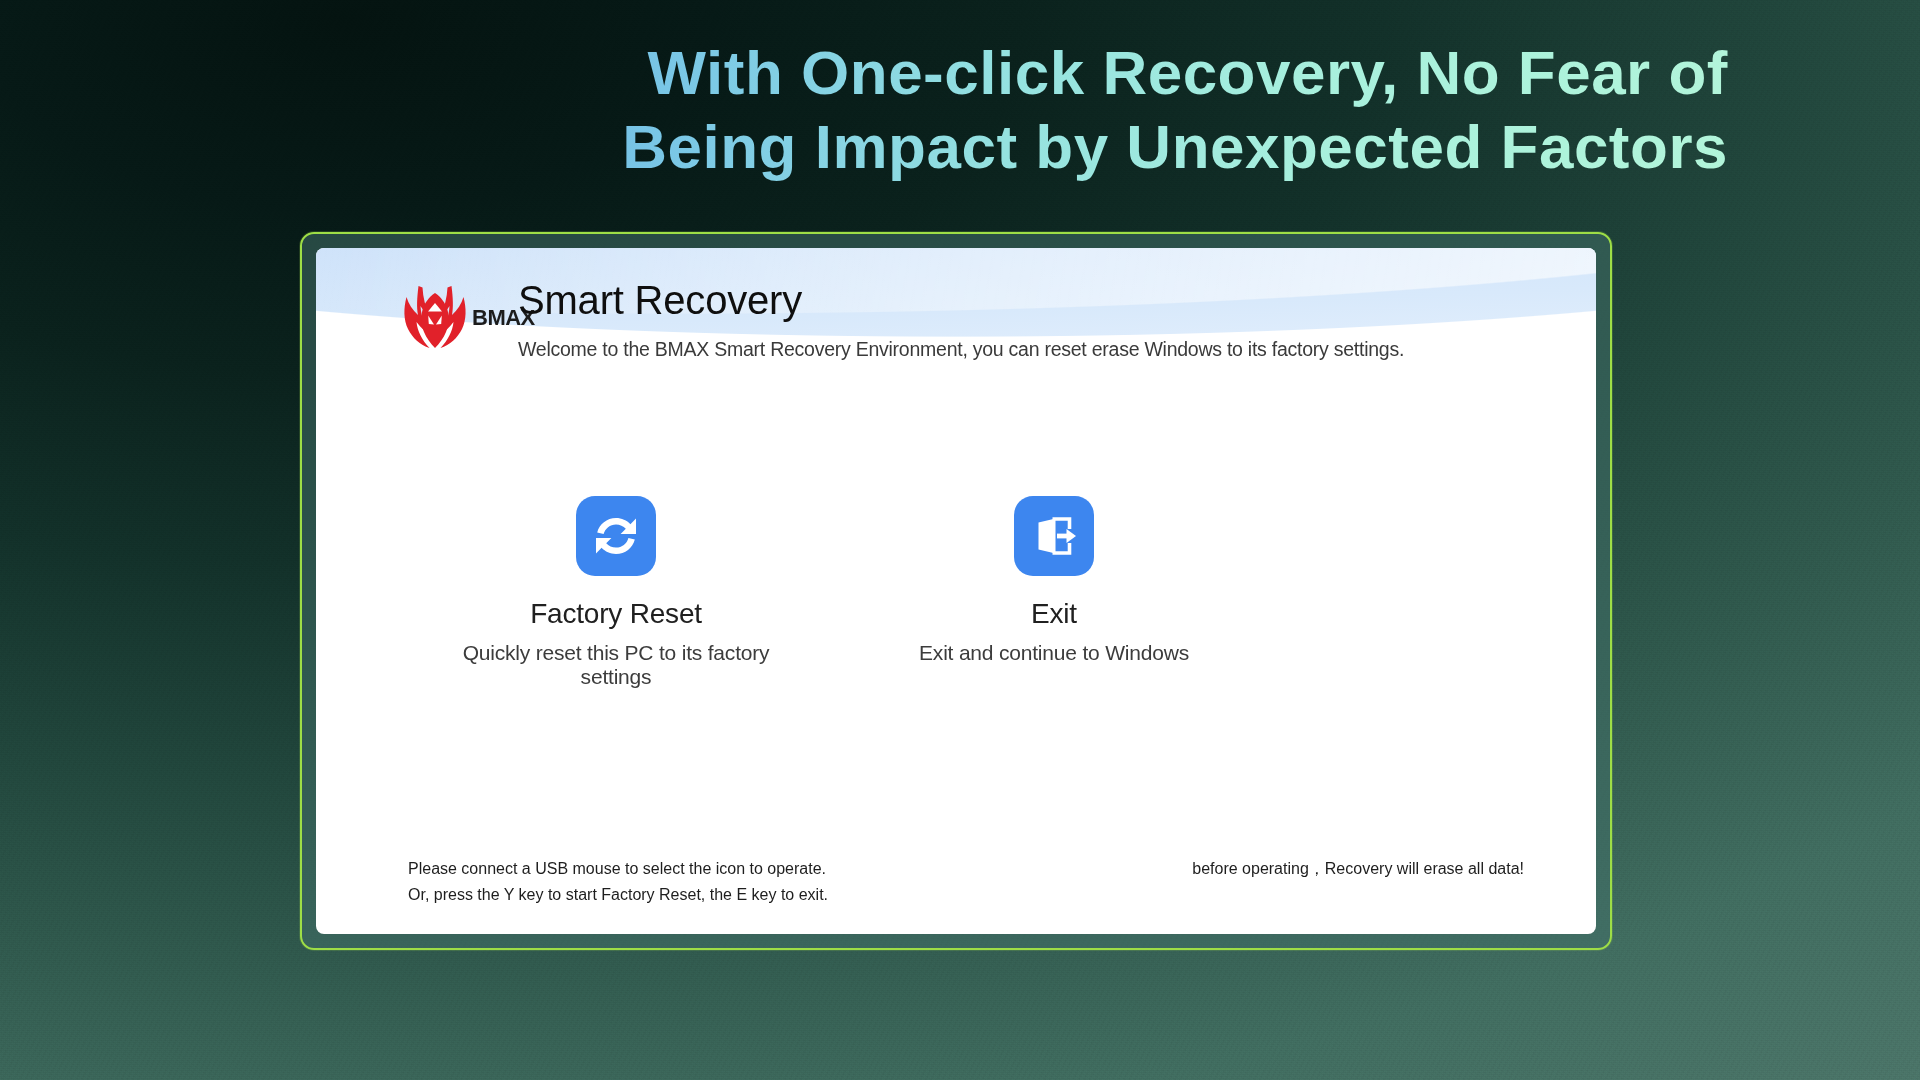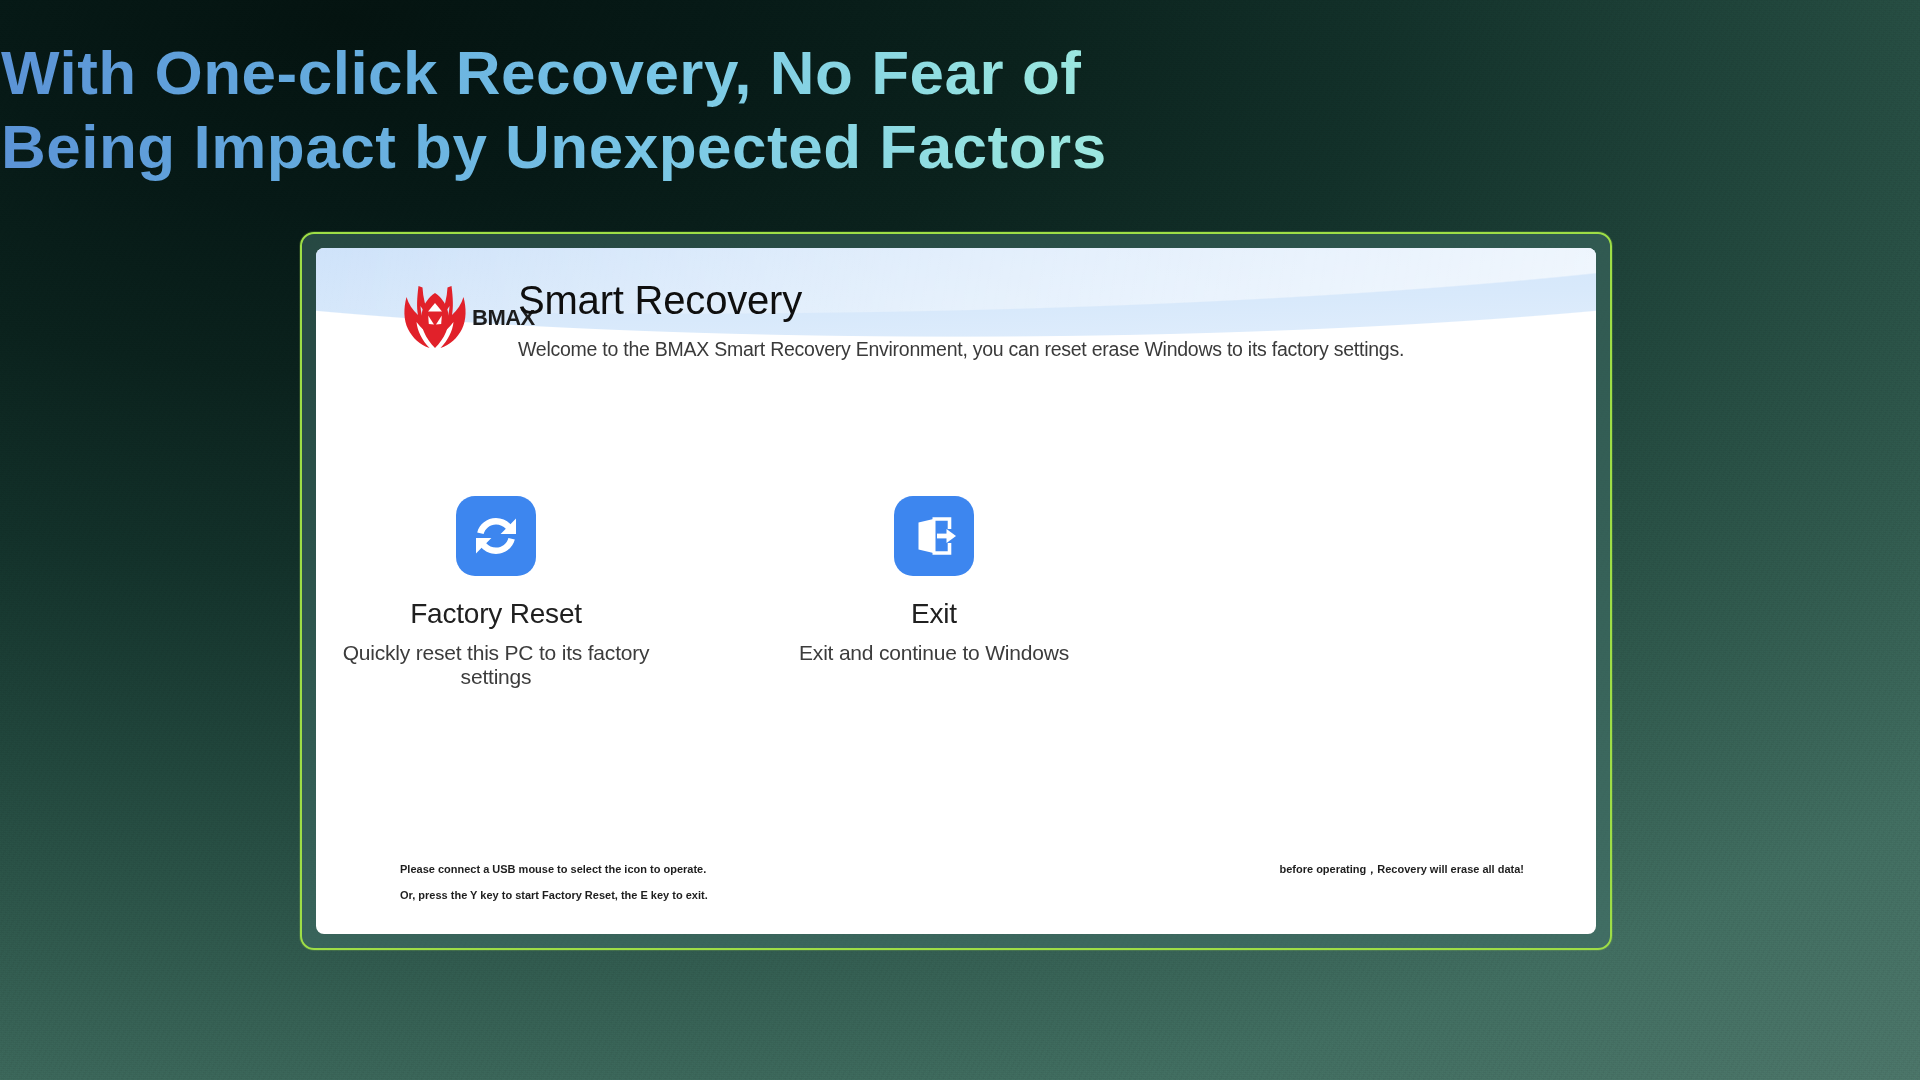--- a/index.html
+++ b/index.html
@@ -40,23 +40,23 @@
       repeating-linear-gradient(0deg,  rgba(255,255,255,.05) 0 1px, rgba(0,0,0,.05) 1px 2px),
       repeating-linear-gradient(90deg, rgba(255,255,255,.04) 0 1px, rgba(0,0,0,.04) 1px 2px),
       repeating-linear-gradient(37deg, rgba(255,255,255,.03) 0 2px, rgba(0,0,0,.035) 2px 3px),
       repeating-linear-gradient(118deg,rgba(255,255,255,.025) 0 3px, rgba(0,0,0,.03) 3px 5px);
   }
 
   
   #headline {
     position: absolute;
     top: 36px;
-    left: 1px;
+    left: 11px;
     width: 1717px;
-    text-align: left;
+    text-align: right;
     font-size: 62px;
     line-height: 74px;
     font-weight: 700;
     letter-spacing: 0.5px;
     white-space: pre-line;
     background-image: linear-gradient(95deg, #5b93d6 0%, #63a8dd 17%, #79c6e6 38%, #95e2e0 58%, #a8f0dd 76%, #b2f5da 100%);
     -webkit-background-clip: text;
     background-clip: text;
     color: transparent;
     -webkit-text-fill-color: transparent;
@@ -154,20 +154,21 @@
     line-height: 26px;
   }
 
   
   #actions-row {
     position: absolute;
     top: 248px;
     left: 0;
     width: 100%;
     display: flex;
+    padding-left: 120px;
   }
   .action-tile {
     width: 360px;
     text-align: center;
     cursor: pointer;
   }
   .action-tile:nth-child(2) { margin-left: 78px; }
 
   .tile-icon {
     width: 80px;
@@ -221,21 +222,21 @@
   
   #footer-notes {
     position: absolute;
     left: 0;
     bottom: 26px;
     width: 100%;
     display: flex;
     justify-content: space-between;
     padding: 0 72px 0 84px;
   }
-  .footer-col { font-size: 11px; font-weight: 700; color: #1e1e1e; line-height: 26px; }
+  .footer-col { font-size: 16px; font-weight: 400; color: #1e1e1e; line-height: 26px; margin-left: 8px; }
   #footer-left  { text-align: left; }
   #footer-right { text-align: center; }
   .footer-line { white-space: pre; }
 </style>
 </head>
 <body>
 
 <div id="bg-layer"></div>
 <div id="bg-noise"></div>
 

